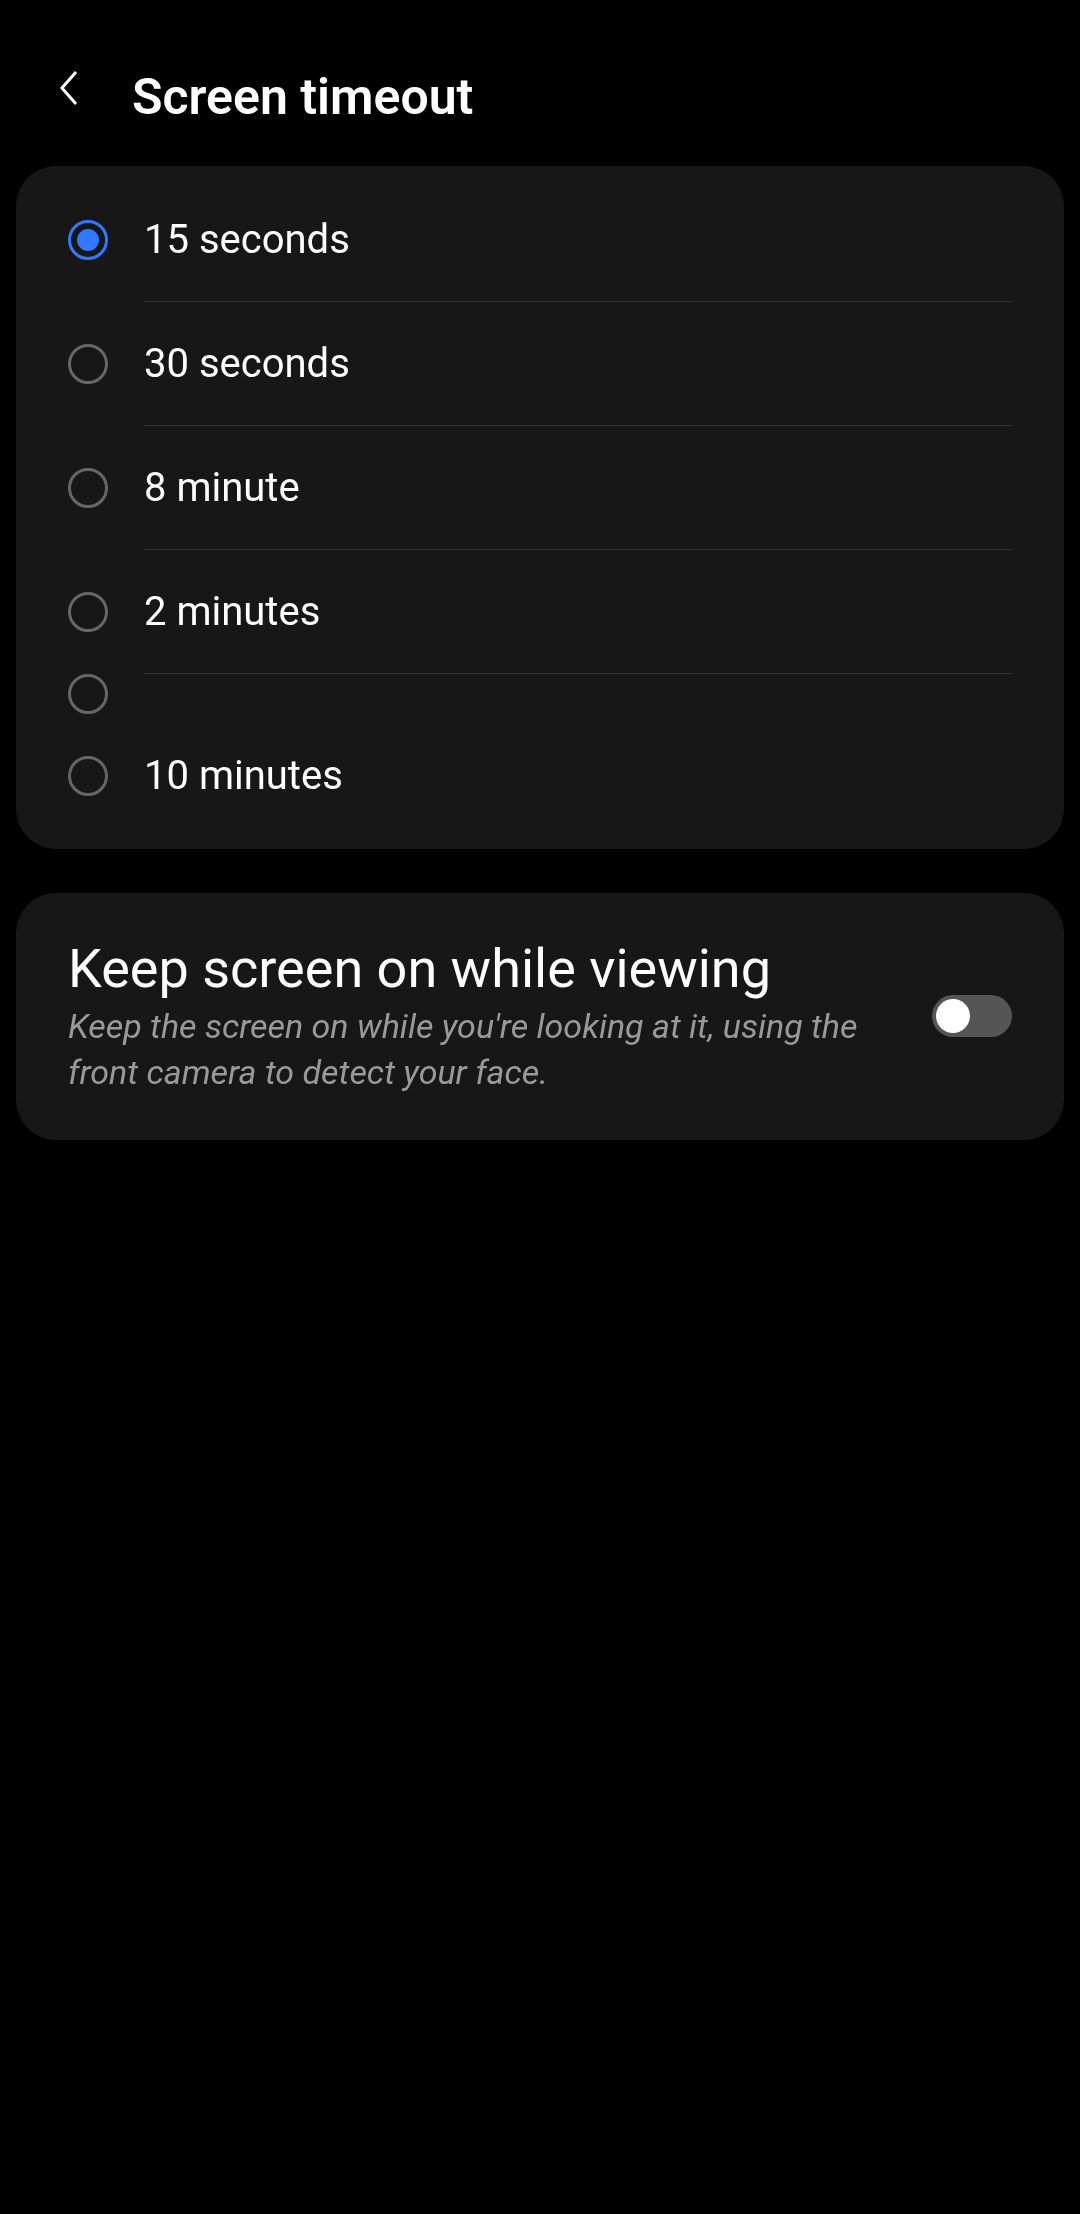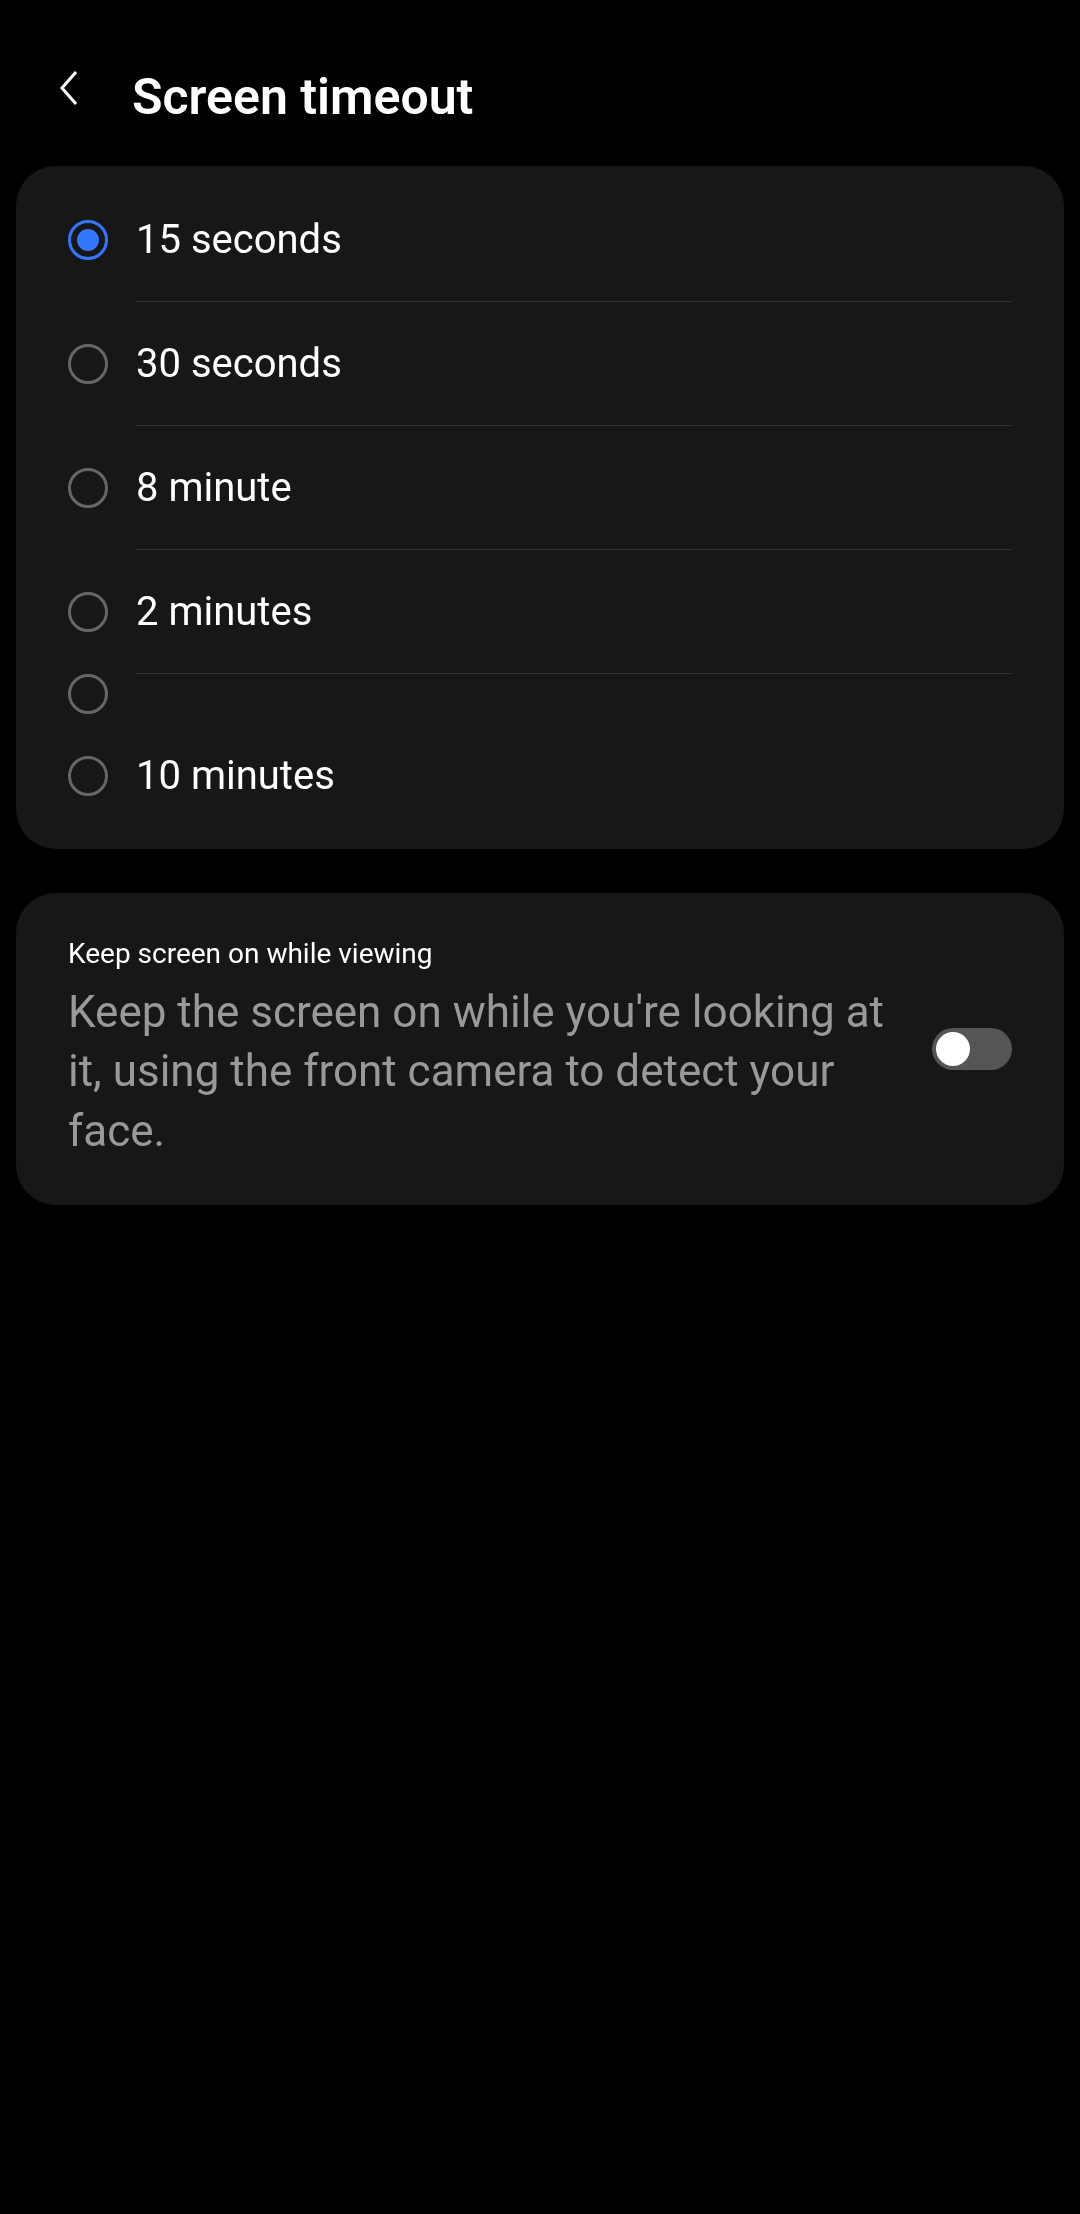--- a/index.html
+++ b/index.html
@@ -46,21 +46,21 @@
       margin: 0 16px 44px 16px;
       overflow: hidden;
     }
     .radio-list {
       padding: 12px 0;
     }
     .radio-row {
       display: flex;
       align-items: center;
       padding: 0 52px;
-      gap: 28px;
+      gap: 36px;
       cursor: pointer;
     }
     .radio-btn {
       width: 40px;
       height: 40px;
       border-radius: 50%;
       border: 3px solid #666666;
       flex-shrink: 0;
       position: relative;
     }
@@ -94,29 +94,30 @@
       padding: 44px 52px;
       display: flex;
       align-items: center;
       gap: 30px;
     }
     .toggle-text {
       flex: 1;
     }
     .toggle-title {
       color: #ffffff;
-      font-size: 28px;
+      font-size: 54px;
       font-weight: 400;
-      margin-bottom: 13px;
+      margin-bottom: 4px;
     }
     .toggle-desc {
       color: #999999;
-      font-size: 44px;
+      font-size: 34px;
       font-weight: 400;
       line-height: 1.35;
+      font-style: italic;
     }
     .switch {
       width: 80px;
       height: 42px;
       border-radius: 21px;
       background: #555555;
       position: relative;
       flex-shrink: 0;
       cursor: pointer;
     }

